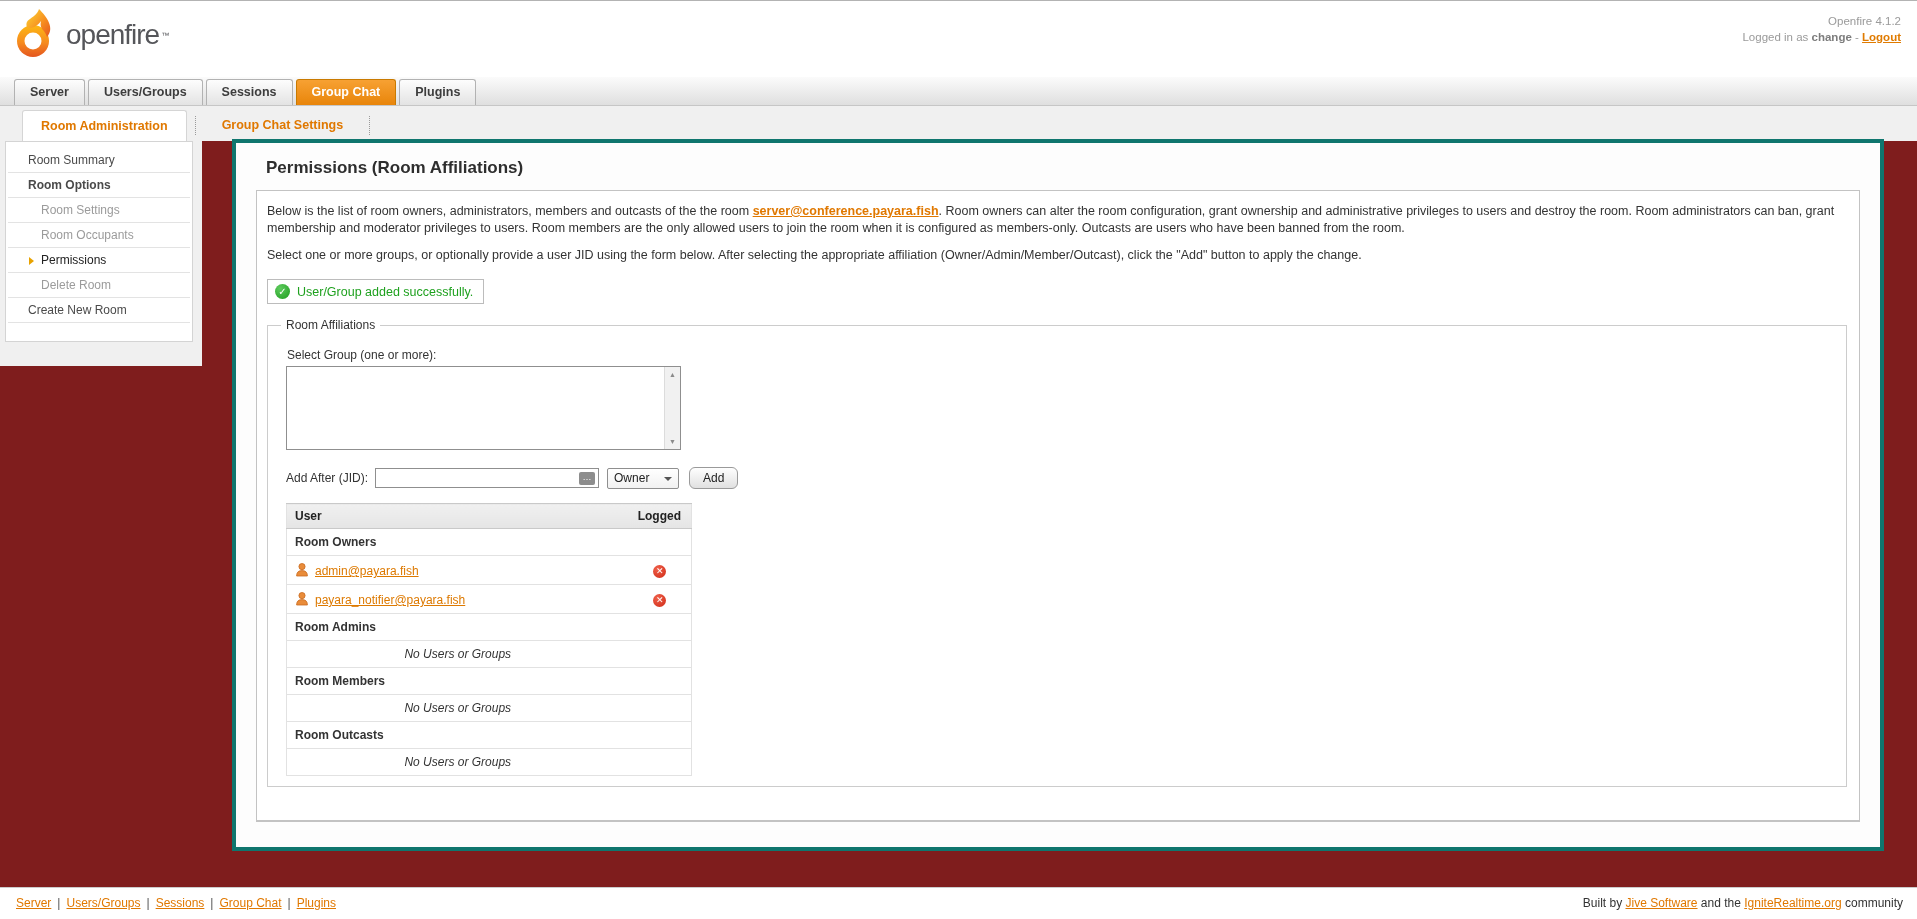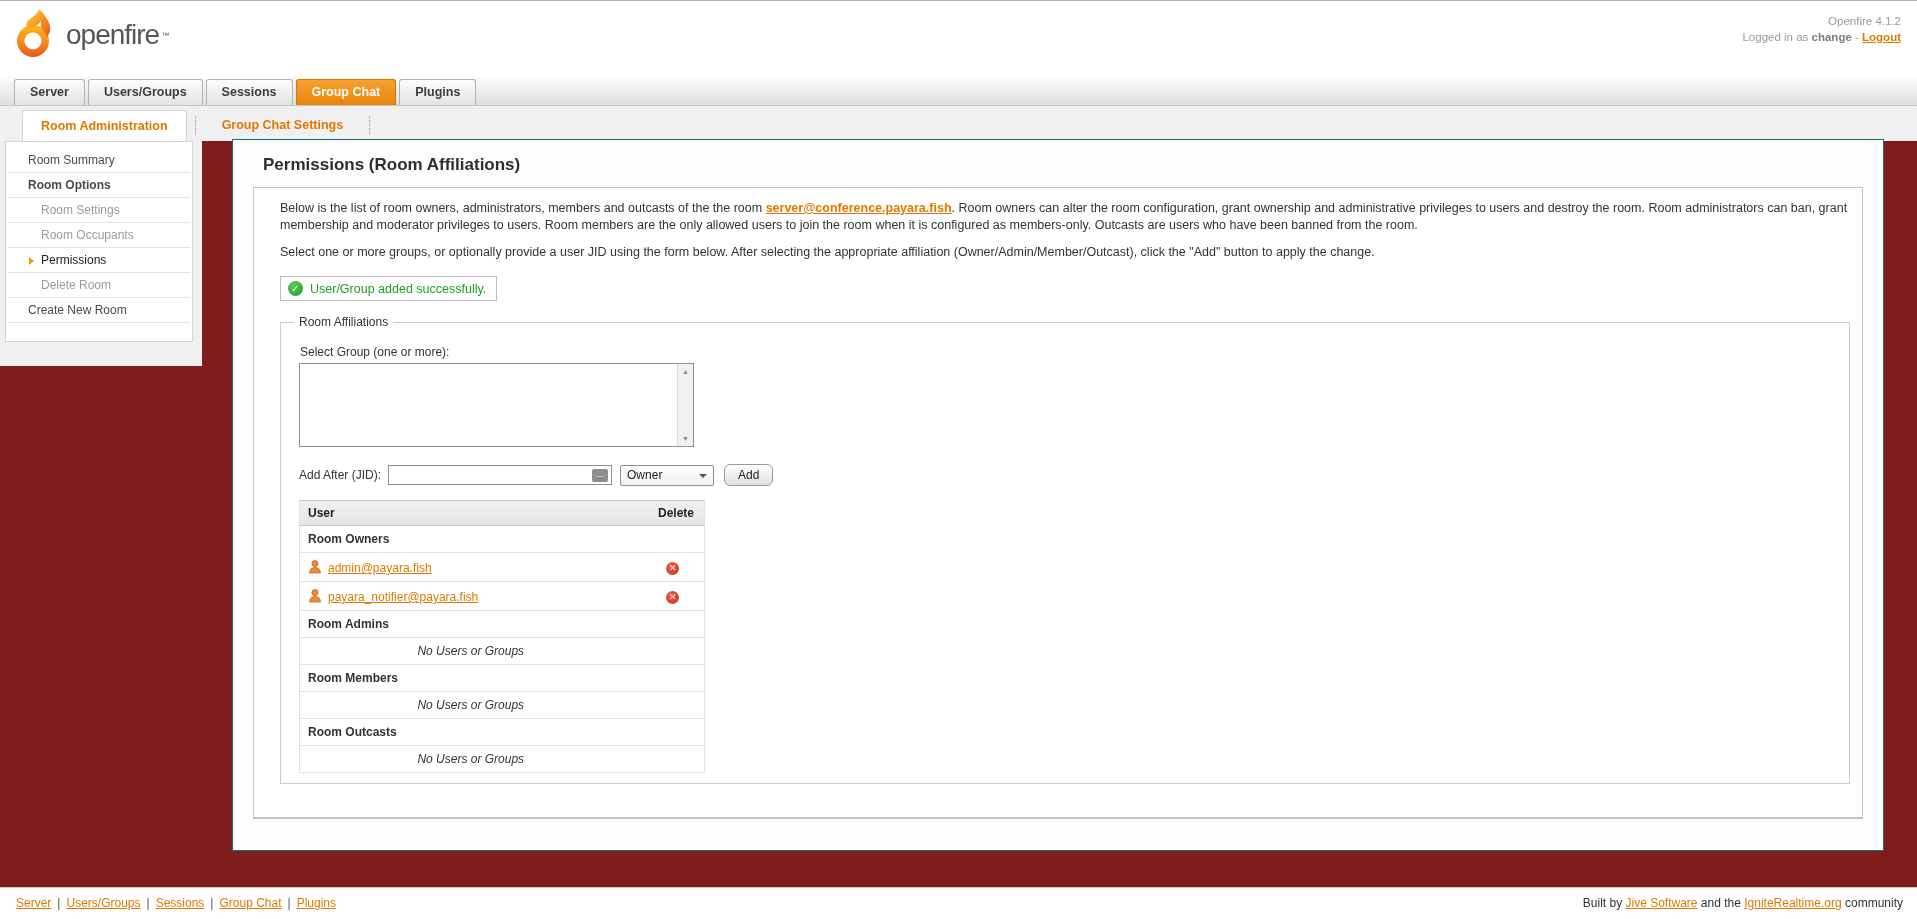--- a/index.html
+++ b/index.html
@@ -44,24 +44,24 @@
   .side-item { position:relative; padding:5px 8px 5px 20px; margin:0 2px; font-size:12px; color:#4a4a4a;
                border-bottom:1px solid #e3e3e3; cursor:pointer; }
   .side-item.bold { font-weight:bold; }
   .side-item.sub { padding-left:33px; color:#9b9b9b; }
   .side-item.active { color:#222; font-weight:normal; }
   .side-item.active::before { content:""; position:absolute; left:21px; top:9px;
                border-left:5px solid #e8a200; border-top:4px solid transparent; border-bottom:4px solid transparent; }
 
   
   .panel { position:absolute; left:232px; top:33px; width:1652px; height:712px;
-           background:#fdfdfd; border:1px solid #0f766e; }
+           background:#fdfdfd; border:4px solid #0f766e; }
   .panel-title { margin:15px 0 0 30px; font-size:17px; font-weight:bold; color:#2e2e2e; }
   .inner-box { margin:12px 20px 0 20px; height:632px; background:#fff;
-               border:1px solid #c3c3c3; border-bottom-width:2px; padding:12px 12px 0 26px; }
+               border:1px solid #c3c3c3; border-bottom-width:2px; padding:12px 12px 0 10px; }
   .desc { font-size:12.5px; color:#333; line-height:17px; margin:0 0 10px 0; }
   .jid-link { color:#e07800; font-weight:bold; text-decoration:underline; }
 
   .success-box { display:inline-flex; align-items:center; gap:7px; border:1px solid #bcbcbc;
                  background:#fff; padding:4px 10px 4px 7px; margin:5px 0 2px 0;
                  font-size:12.5px; color:#1fa11f; }
   .check-icon { width:15px; height:15px; border-radius:50%; flex:0 0 15px;
                 background:radial-gradient(circle at 35% 30%, #5ecb5e, #1e9b1e);
                 color:#fff; font-size:10px; font-weight:bold; line-height:15px; text-align:center; }
 
@@ -74,21 +74,21 @@
   .vscroll { position:absolute; right:0; top:0; width:16px; height:100%; background:#f1f1f1;
              border-left:1px solid #dcdcdc; display:flex; flex-direction:column; justify-content:space-between; }
   .scroll-btn { height:15px; display:flex; align-items:center; justify-content:center;
                 font-size:7px; color:#8a8a8a; cursor:pointer; }
 
   .adduser-row { display:flex; align-items:center; margin-top:17px; }
   .jid-input-wrap { position:relative; margin-left:7px; }
   .jid-input { width:224px; height:20px; border:1px solid #8f8f8f; padding:1px 24px 1px 4px; font-size:12px; }
   .browse-icon { position:absolute; right:4px; top:4px; width:16px; height:13px; background:#8d8d8d;
                  border-radius:2px; color:#fff; font-size:9px; line-height:11px; text-align:center; cursor:pointer; }
-  .affil-select { width:94px; height:21px; margin-left:8px; border:1px solid #8f8f8f; border-radius:2px;
+  .affil-select { width:72px; height:21px; margin-left:8px; border:1px solid #8f8f8f; border-radius:2px;
                   background:linear-gradient(#fff,#f1f1f1); font-size:12px; color:#222;
                   display:flex; align-items:center; padding-left:6px; position:relative; cursor:pointer; }
   .select-arrow { position:absolute; right:6px; top:8px; border-top:4px solid #555;
                   border-left:4px solid transparent; border-right:4px solid transparent; }
   .add-btn { margin-left:10px; padding:2px 13px; height:22px; font-size:12px; color:#222;
              background:linear-gradient(#fefefe,#e0e0e0); border:1px solid #9a9a9a; border-radius:6px;
              font-family:inherit; cursor:pointer; }
 
   table.affil-table { margin-top:14px; width:406px; border-collapse:collapse; font-size:12px;
                       border-left:1px solid #e2e2e2; border-right:1px solid #e2e2e2; }
@@ -212,21 +212,21 @@
             <span>Owner</span>
             <span class="select-arrow"></span>
           </div>
           <button class="add-btn">Add</button>
         </div>
 
         <table class="affil-table">
           <thead>
             <tr>
               <th>User</th>
-              <th class="del-h">Delete</th>
+              <th class="del-h">Logged</th>
             </tr>
           </thead>
           <tbody id="affil-tbody">
               <tr>
                 <td class="section-cell" colspan="2">Room Owners</td>
               </tr>
               <tr>
                 <td class="user-cell" style="width: 343px;"><span class="user-icon"><svg width="14" height="15" viewBox="0 0 14 15">
                       <circle cx="7" cy="4.6" r="3.1" fill="#E98C3A" stroke="#C96A1E" stroke-width="0.8"></circle>
                       <path d="M1.6 14 Q1.6 8.6 7 8.6 Q12.4 8.6 12.4 14 Z" fill="#E98C3A" stroke="#C96A1E" stroke-width="0.8"></path>

